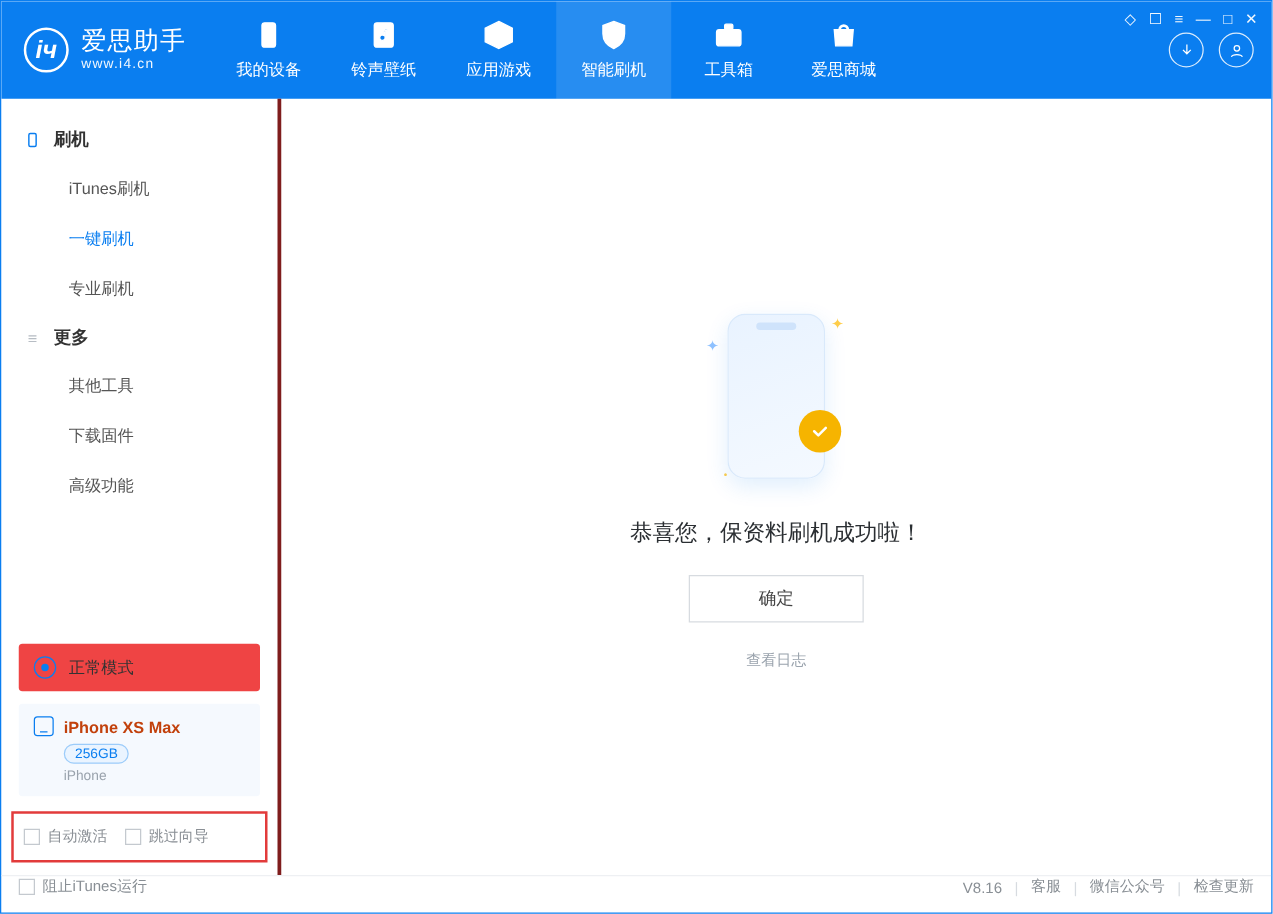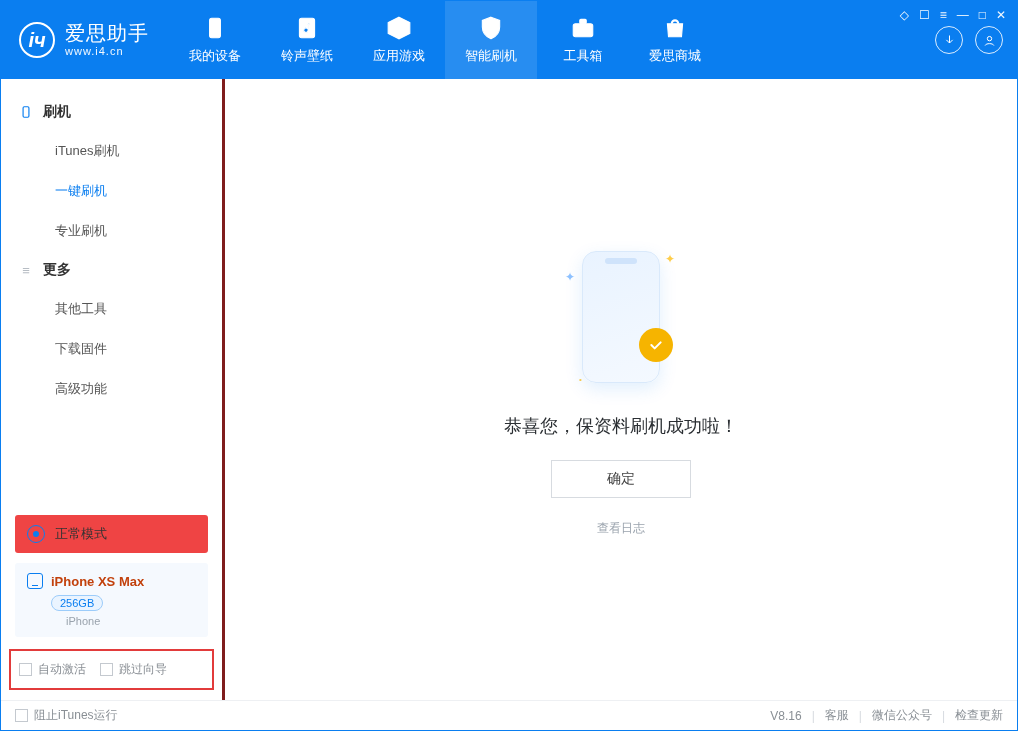--- a/index.html
+++ b/index.html
@@ -40,42 +40,42 @@
 .status-card { background: #ef4444; border-radius: 3px; padding: 10px 12px; display: flex; align-items: center; gap: 10px; font-size: 13px; color: #333; margin-bottom: 10px; }
 .status-dot { width: 18px; height: 18px; border-radius: 50%; border: 1.5px solid #0a7ef0; display:flex;align-items:center;justify-content:center; }
 .status-dot::after { content:""; width:6px;height:6px;border-radius:50%; background:#0a7ef0; }
 
 .device-card { background: #f5f9fe; border-radius: 3px; padding: 10px 12px; }
 .device-row1 { display:flex; align-items:center; gap:8px; }
 .device-ic   { width:16px;height:16px;border:1.5px solid #0a7ef0;border-radius:3px; position:relative;}
 .device-ic::after{content:"";position:absolute;left:4px;right:4px;bottom:2px;height:1.5px;background:#0a7ef0;}
 .device-name { font-size: 13px; font-weight: 700; color: #c2410c; }
 .device-badge{ display:inline-block; margin-top:6px; margin-left:24px; font-size:11px; color:#0a7ef0; border:1px solid #9cccfa; background:#eaf4ff; padding:1px 8px; border-radius:9px;}
-.device-sub  { margin-left:39px; margin-top:4px; font-size:11px; color:#9aa3ad;}
+.device-sub  { margin-left:24px; margin-top:4px; font-size:11px; color:#9aa3ad;}
 
 .chk-row { border: 2px solid #e23b3b; margin: 12px 8px 10px 8px; padding: 10px 8px; display:flex; gap:14px; }
 .chk { display:flex; align-items:center; gap:6px; font-size:12px; color:#8a8f95; cursor:pointer;}
 .chk .box { width:13px;height:13px;border:1px solid #c4c9cf; background:#fff;}
 
 
 .main { flex:1; display:flex; flex-direction:column; align-items:center; justify-content:center; gap: 22px; }
 .illus { width: 140px; height: 150px; position: relative; display:flex;align-items:center;justify-content:center;}
 .phone { width: 78px; height: 132px; border-radius: 14px; background: linear-gradient(160deg,#e9f3ff,#f4f9ff); border:1px solid #d9e9fb; position:relative; box-shadow: 0 6px 18px rgba(10,126,240,0.12);}
 .phone::before{content:"";position:absolute;top:6px;left:22px;right:22px;height:6px;border-radius:4px;background:#cfe3fb;}
 .check { position:absolute; right:18px; bottom:30px; width:34px;height:34px;border-radius:50%; background:#f6b400; display:flex;align-items:center;justify-content:center;}
 .check svg{width:16px;height:16px;stroke:#fff;stroke-width:3;fill:none;stroke-linecap:round;stroke-linejoin:round;}
 .sparkle{position:absolute;color:#8fc2ff;font-size:12px;}
 .sp1{left:14px;top:28px;} .sp2{right:16px;top:10px;color:#ffce4a;} .sp3{left:28px;bottom:8px;color:#ffce4a;font-size:8px;}
 
 .succ-title { font-size: 18px; color: #2b2f33; font-weight: 500; }
 .ok-btn { width: 140px; height: 38px; border:1px solid #d7dbe0; background:#fff; font-size:14px; color:#444; cursor:pointer; }
 .log-link { font-size: 12px; color: #9aa3ad; cursor:pointer; }
 
 
-.footer { height: 30px; border-top:1px solid #eef0f3; display:flex; align-items:center; font-size:12px; color:#898f95; padding:0 14px;}
+.footer { height: 30px; border-top:1px solid #eef0f3; display:flex; align-items:flex-start; font-size:12px; color:#898f95; padding:0 14px;}
 .footer .chk{color:#898f95;}
 .footer-right{margin-left:auto;display:flex;align-items:center;gap:10px;}
 .footer-right .sep{color:#d7dbe0;}
 .footer-link{cursor:pointer;}
 .ver{color:#898f95;}
 </style>
 </head>
 <body>
 
 <div class="win-icons">

